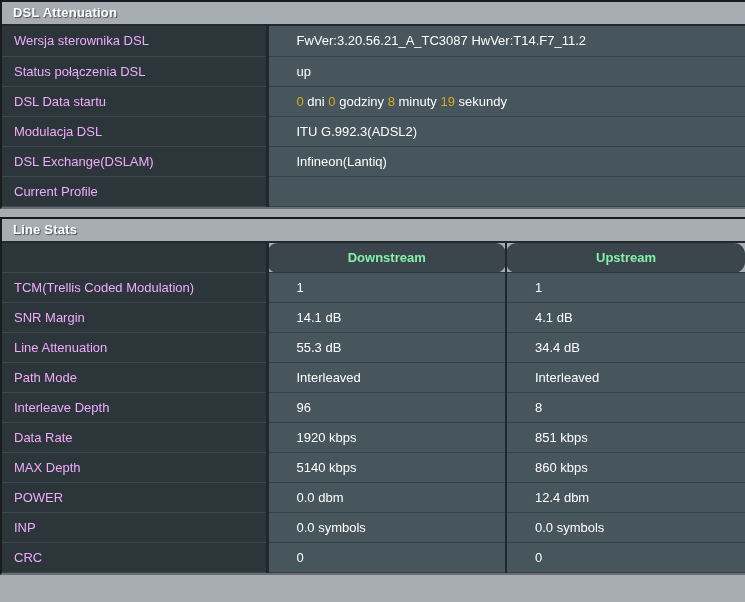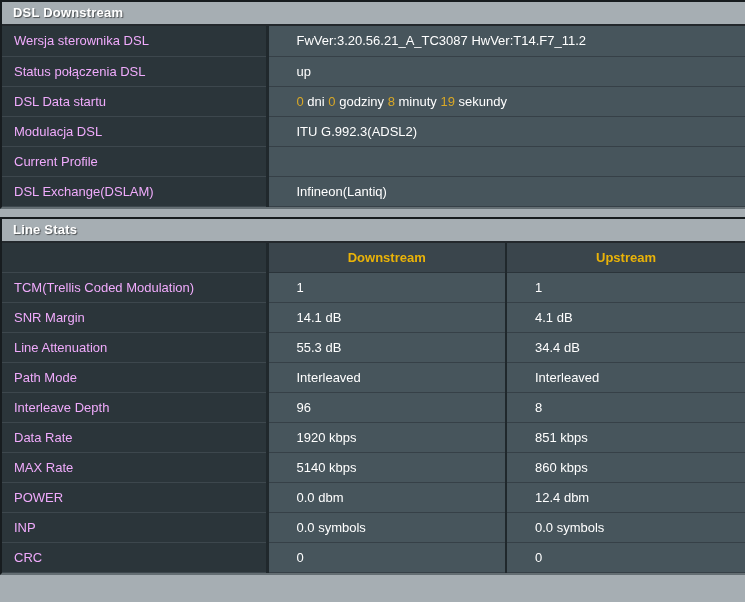--- a/index.html
+++ b/index.html
@@ -62,36 +62,37 @@
   td.value-cell.split { border-right: 2px solid #20282c; }
   td.value-cell.last { border-right: none; }
   th.corner-cell {
     width: 265px;
     background: #2b353a;
     border-bottom: 1px solid #3d474d;
     border-right: 3px solid #20282c;
   }
   th.col-header {
     background: #3a454c;
-    color: #eab308;
+    color: #86efac;
     font-weight: bold;
     text-align: center;
     border-bottom: 1px solid #2b343a;
+    border-radius: 11px;
   }
   th.col-header.split { border-right: 2px solid #20282c; }
   .num { color: #d9a826; }
   .gap { height: 8px; }
 </style>
 </head>
 <body>
 
 <div class="page">
 
   <div class="table-block">
-    <div class="section-header">DSL Downstream</div>
+    <div class="section-header">DSL Attenuation</div>
     <table class="status-table">
       <tbody>
         <tr>
           <td class="label-cell">Wersja sterownika DSL</td>
           <td class="value-cell">FwVer:3.20.56.21_A_TC3087 HwVer:T14.F7_11.2</td>
         </tr>
         <tr>
           <td class="label-cell">Status połączenia DSL</td>
           <td class="value-cell">up</td>
         </tr>
@@ -106,26 +107,26 @@
             <span>minuty</span>
             <span class="num">19</span>
             <span>sekundy</span>
           </td>
         </tr>
         <tr>
           <td class="label-cell">Modulacja DSL</td>
           <td class="value-cell">ITU G.992.3(ADSL2)</td>
         </tr>
         <tr>
+          <td class="label-cell">DSL Exchange(DSLAM)</td>
+          <td class="value-cell">Infineon(Lantiq)</td>
+        </tr>
+        <tr>
           <td class="label-cell">Current Profile</td>
           <td class="value-cell"></td>
-        </tr>
-        <tr>
-          <td class="label-cell">DSL Exchange(DSLAM)</td>
-          <td class="value-cell">Infineon(Lantiq)</td>
         </tr>
       </tbody>
     </table>
   </div>
 
   <div class="gap"></div>
 
   <div class="table-block">
     <div class="section-header">Line Stats</div>
     <table class="status-table">
@@ -159,21 +160,21 @@
           <td class="label-cell">Interleave Depth</td>
           <td class="value-cell split">96</td>
           <td class="value-cell last">8</td>
         </tr>
         <tr>
           <td class="label-cell">Data Rate</td>
           <td class="value-cell split">1920 kbps</td>
           <td class="value-cell last">851 kbps</td>
         </tr>
         <tr>
-          <td class="label-cell">MAX Rate</td>
+          <td class="label-cell">MAX Depth</td>
           <td class="value-cell split">5140 kbps</td>
           <td class="value-cell last">860 kbps</td>
         </tr>
         <tr>
           <td class="label-cell">POWER</td>
           <td class="value-cell split">0.0 dbm</td>
           <td class="value-cell last">12.4 dbm</td>
         </tr>
         <tr>
           <td class="label-cell">INP</td>

